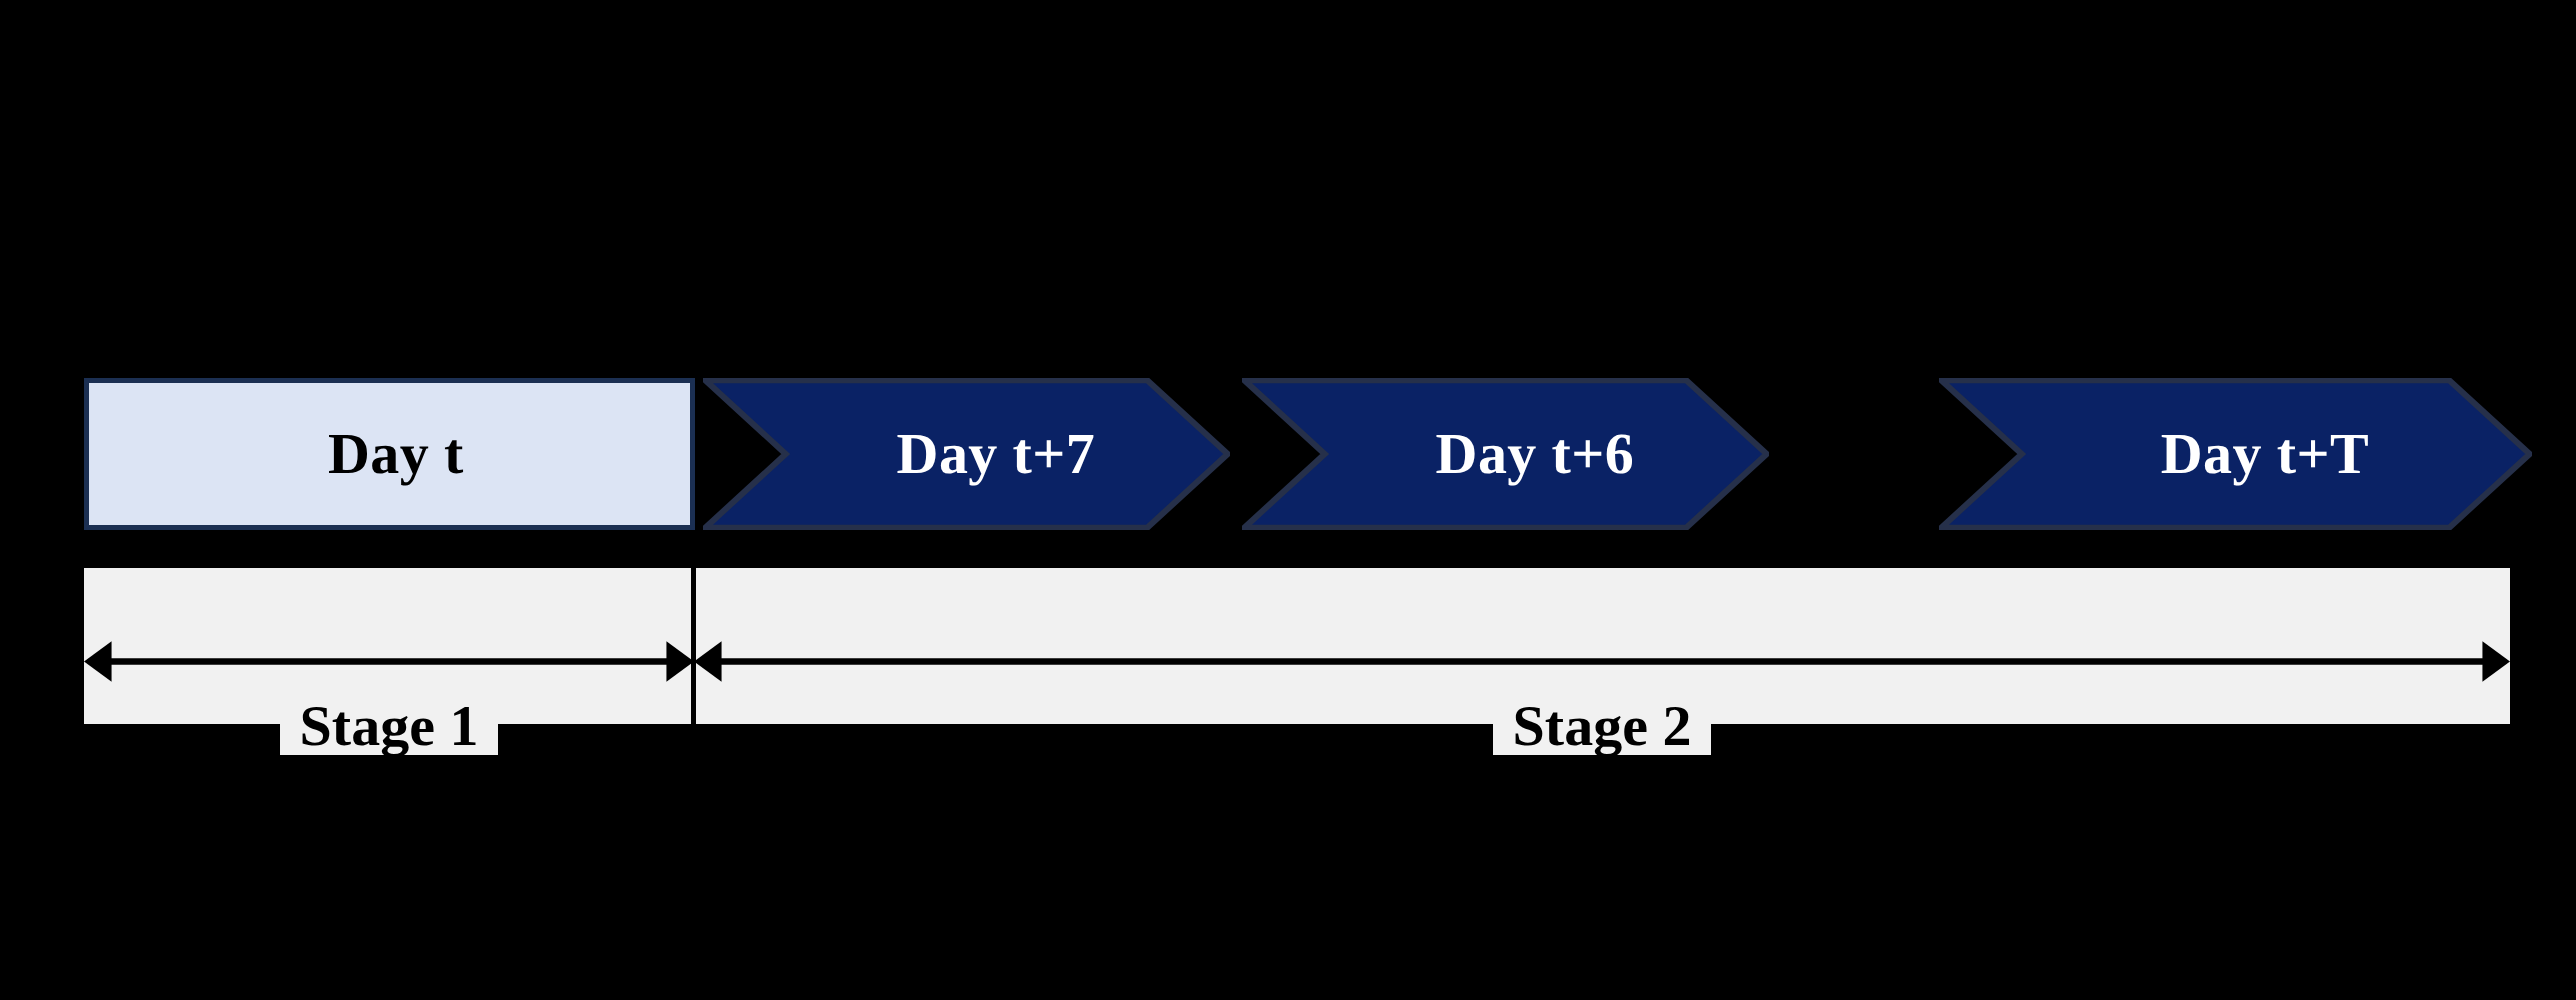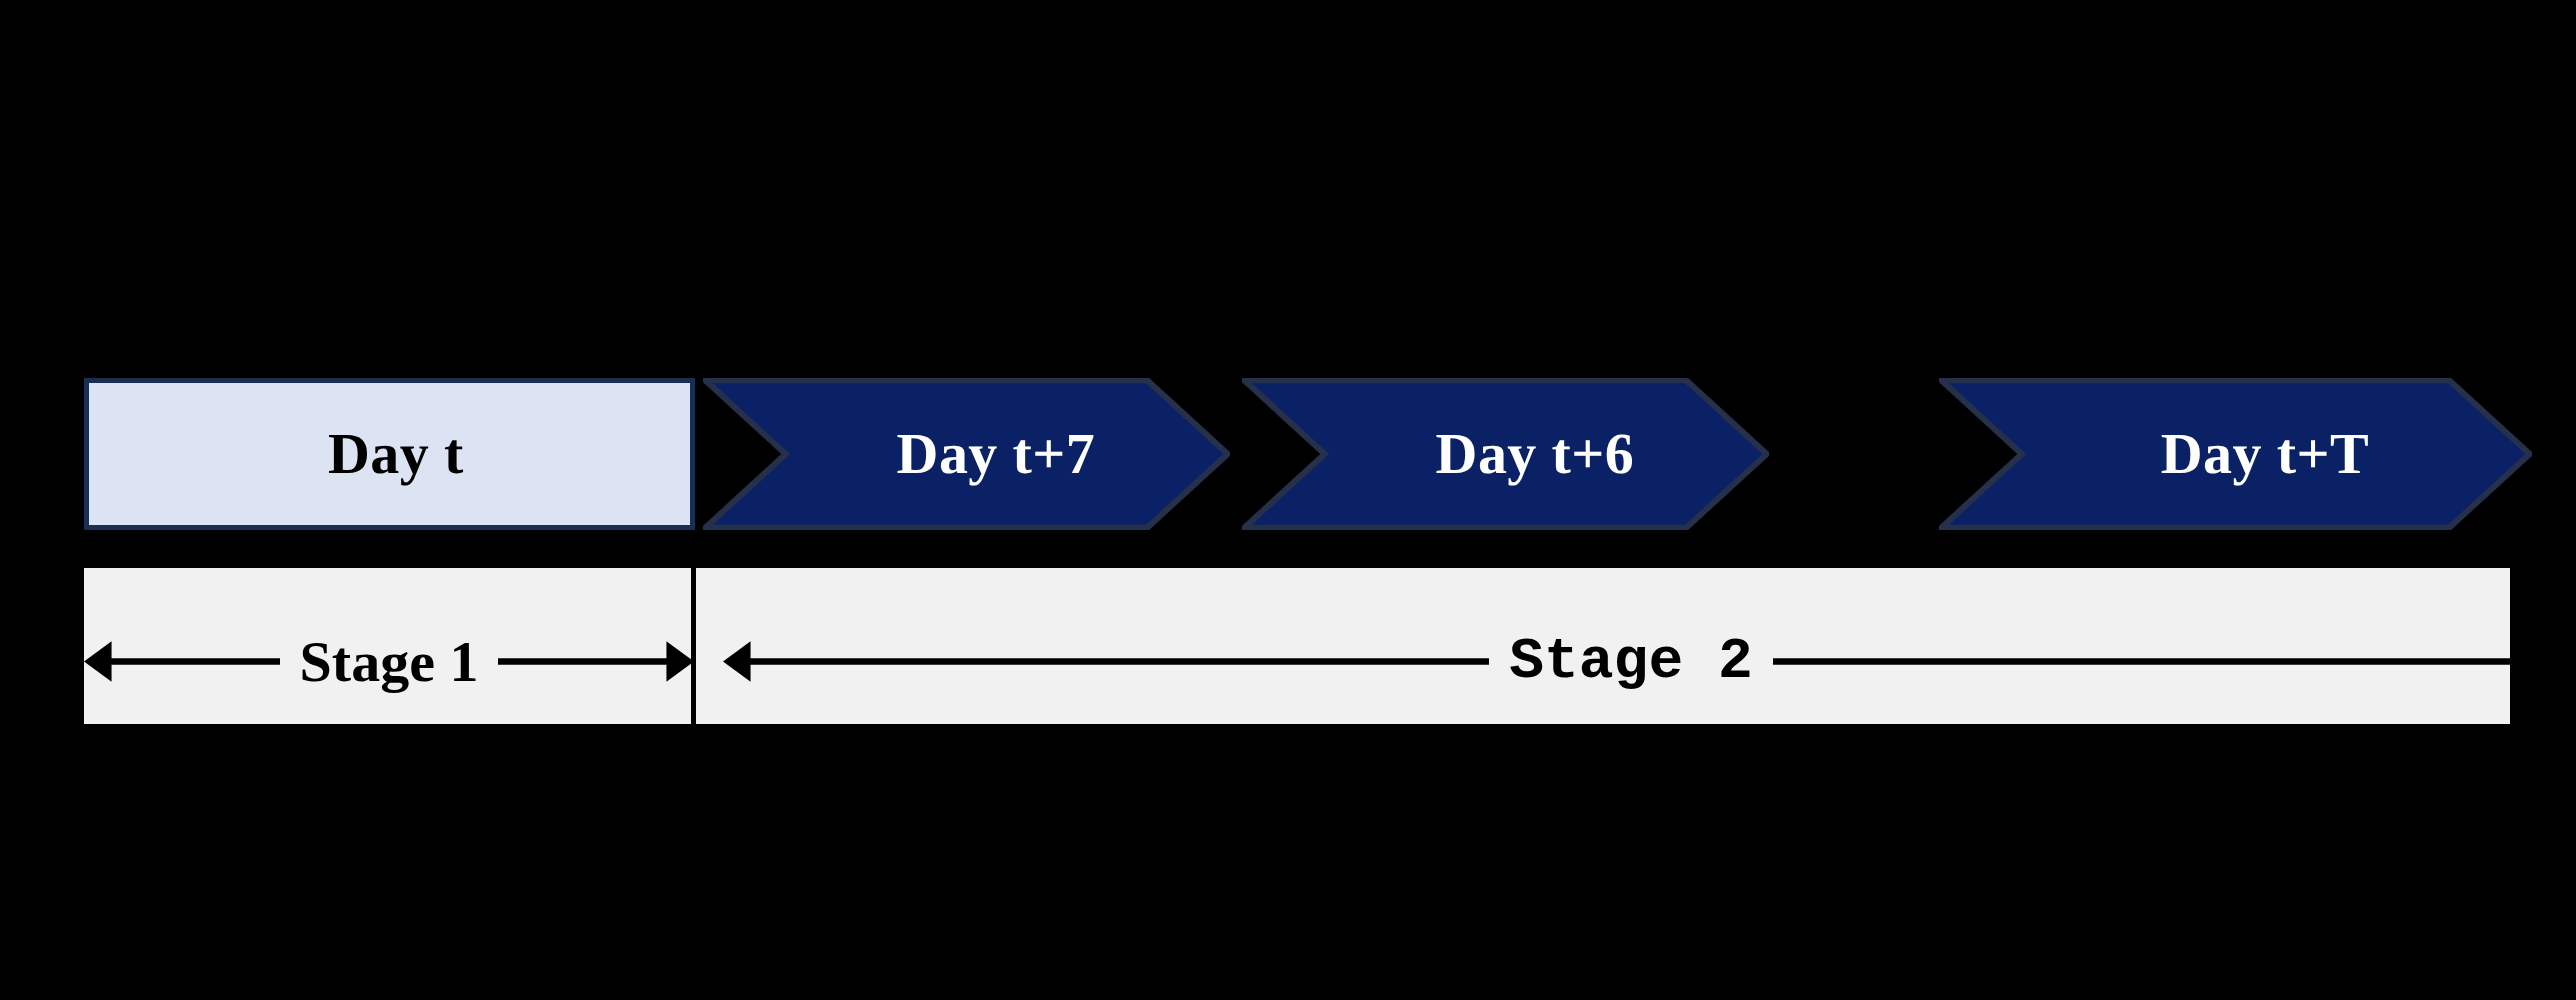--- a/index.html
+++ b/index.html
@@ -90,21 +90,21 @@
     width: 4.6px;
     height: 156px;
     background: #000000;
   }
 
   .stage-seg {
     position: absolute;
     top: 568px;
     height: 187px;
     display: flex;
-    align-items: center;
+    align-items: flex-end;
     justify-content: center;
   }
 
   .stage-seg .arrow-svg {
     position: absolute;
     left: 0;
     top: 0;
     width: 100%;
     height: 100%;
     display: block;
@@ -115,21 +115,21 @@
     font-size: 58px;
     font-weight: bold;
     color: #000000;
     line-height: 1;
     background: #F1F1F1;
     padding: 0 20px;
     white-space: nowrap;
   }
 
   #stage1-seg { left: 84px; width: 610px; }
-  #stage2-seg { left: 723px; width: 1816px; font-family: Liberation Mono, monospace; }
+  #stage2-seg { left: 694px; width: 1816px; }
 </style>
 </head>
 <body>
 
 <div id="canvas">
 
   <div id="timeline-row">
 
     <div class="step rect" id="step-0" style="left:84px; width:611px;">
       <span class="label">Day t</span>

